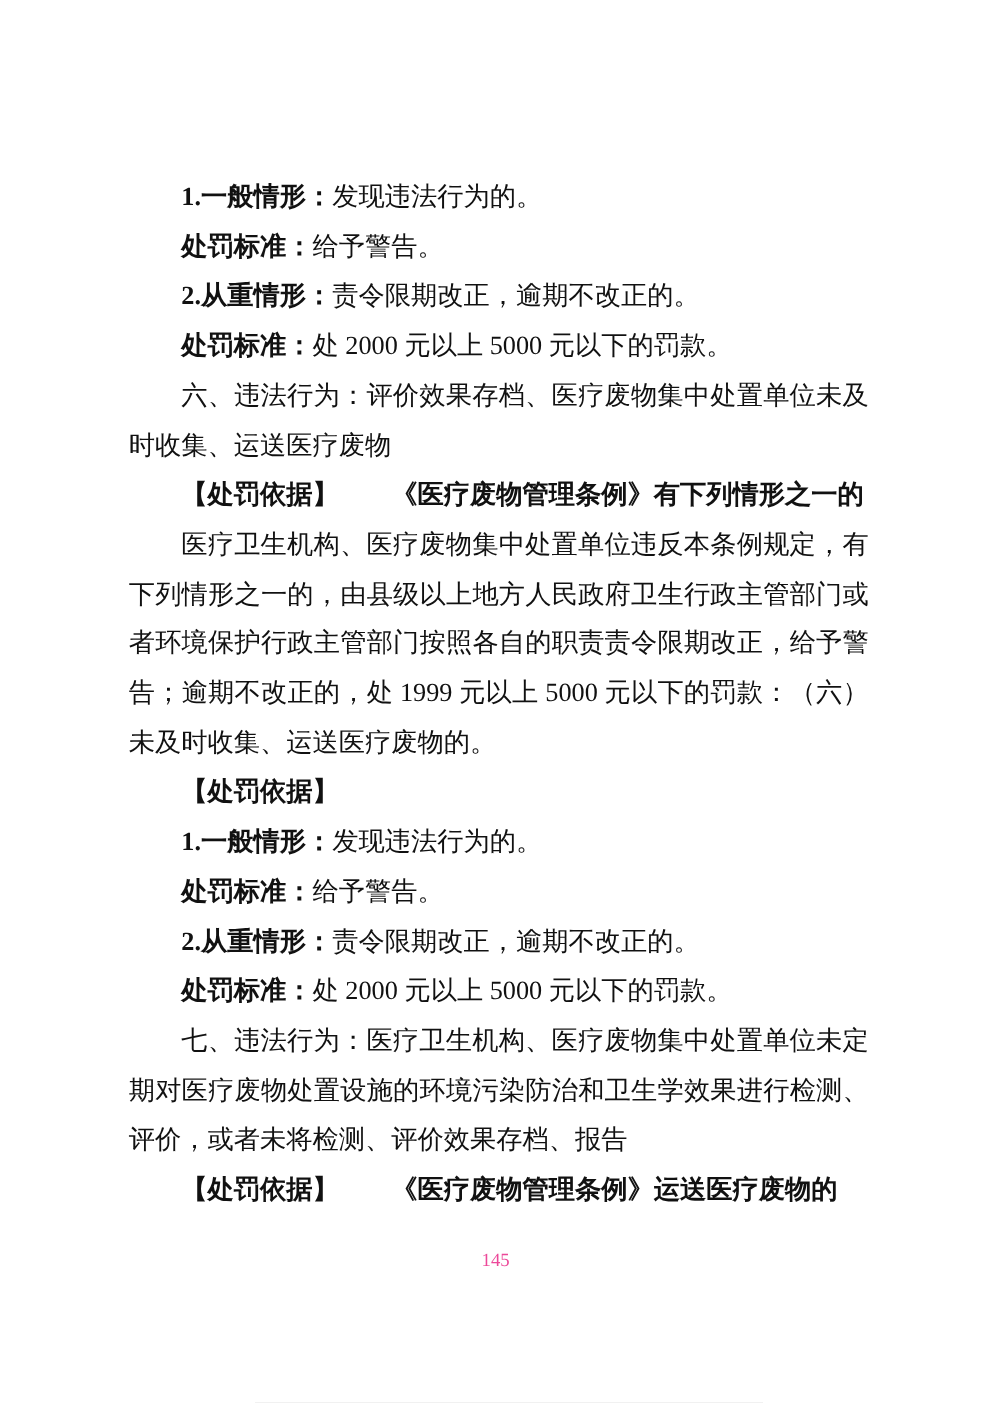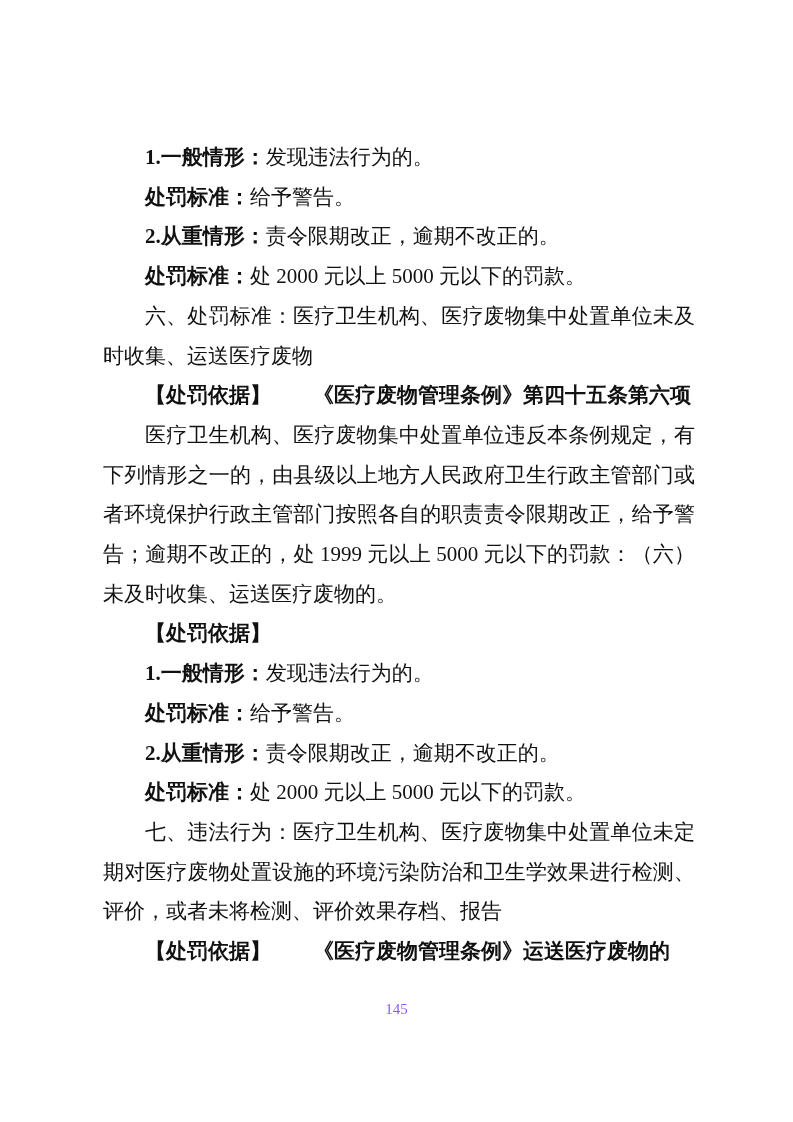--- a/index.html
+++ b/index.html
@@ -36,34 +36,34 @@
   .page-footer {
     position: absolute;
     left: 0;
     top: 1000px;
     width: 100%;
     text-align: center;
   }
   .page-number {
     font-size: 15px;
     font-family: "Liberation Serif", "DejaVu Serif", serif;
-    color: #8b5cf6;
+    color: #ec4899;
   }
 </style>
 </head>
 <body>
 
 <div class="page">
   <div class="doc-body">
       <p class="para"><span class="seg bold">1.一般情形：</span><span class="seg">发现违法行为的。</span></p>
       <p class="para"><span class="seg bold">处罚标准：</span><span class="seg">给予警告。</span></p>
       <p class="para"><span class="seg bold">2.从重情形：</span><span class="seg">责令限期改正，逾期不改正的。</span></p>
       <p class="para"><span class="seg bold">处罚标准：</span><span class="seg">处 2000 元以上 5000 元以下的罚款。</span></p>
-      <p class="para"><span class="seg">六、处罚标准：医疗卫生机构、医疗废物集中处置单位未及时收集、运送医疗废物</span></p>
-      <p class="para"><span class="seg bold">【处罚依据】　　《医疗废物管理条例》第四十五条第六项</span></p>
+      <p class="para"><span class="seg">六、违法行为：评价效果存档、医疗废物集中处置单位未及时收集、运送医疗废物</span></p>
+      <p class="para"><span class="seg bold">【处罚依据】　　《医疗废物管理条例》有下列情形之一的</span></p>
       <p class="para"><span class="seg">医疗卫生机构、医疗废物集中处置单位违反本条例规定，有下列情形之一的，由县级以上地方人民政府卫生行政主管部门或者环境保护行政主管部门按照各自的职责责令限期改正，给予警告；逾期不改正的，处 1999 元以上 5000 元以下的罚款：（六）未及时收集、运送医疗废物的。</span></p>
       <p class="para"><span class="seg bold">【处罚依据】</span></p>
       <p class="para"><span class="seg bold">1.一般情形：</span><span class="seg">发现违法行为的。</span></p>
       <p class="para"><span class="seg bold">处罚标准：</span><span class="seg">给予警告。</span></p>
       <p class="para"><span class="seg bold">2.从重情形：</span><span class="seg">责令限期改正，逾期不改正的。</span></p>
       <p class="para"><span class="seg bold">处罚标准：</span><span class="seg">处 2000 元以上 5000 元以下的罚款。</span></p>
       <p class="para"><span class="seg">七、违法行为：医疗卫生机构、医疗废物集中处置单位未定期对医疗废物处置设施的环境污染防治和卫生学效果进行检测、评价，或者未将检测、评价效果存档、报告</span></p>
       <p class="para"><span class="seg bold">【处罚依据】　　《医疗废物管理条例》运送医疗废物的</span></p>
     </div>
   <div class="page-footer">

